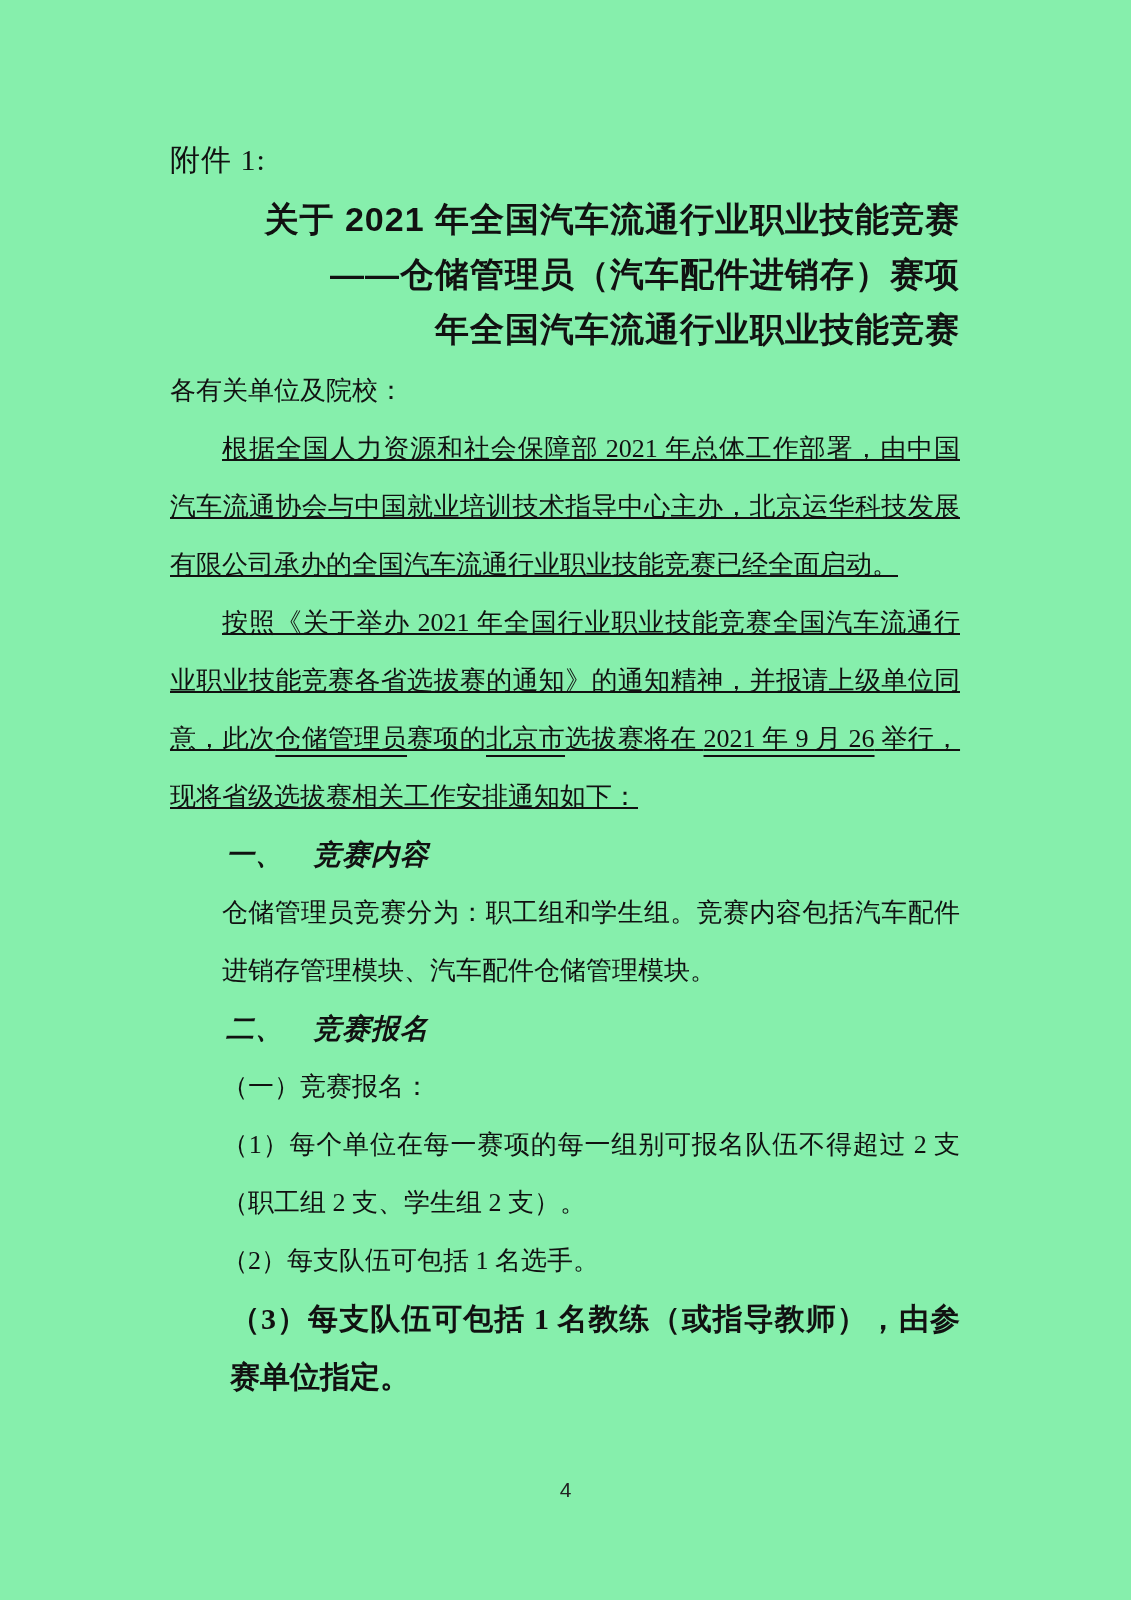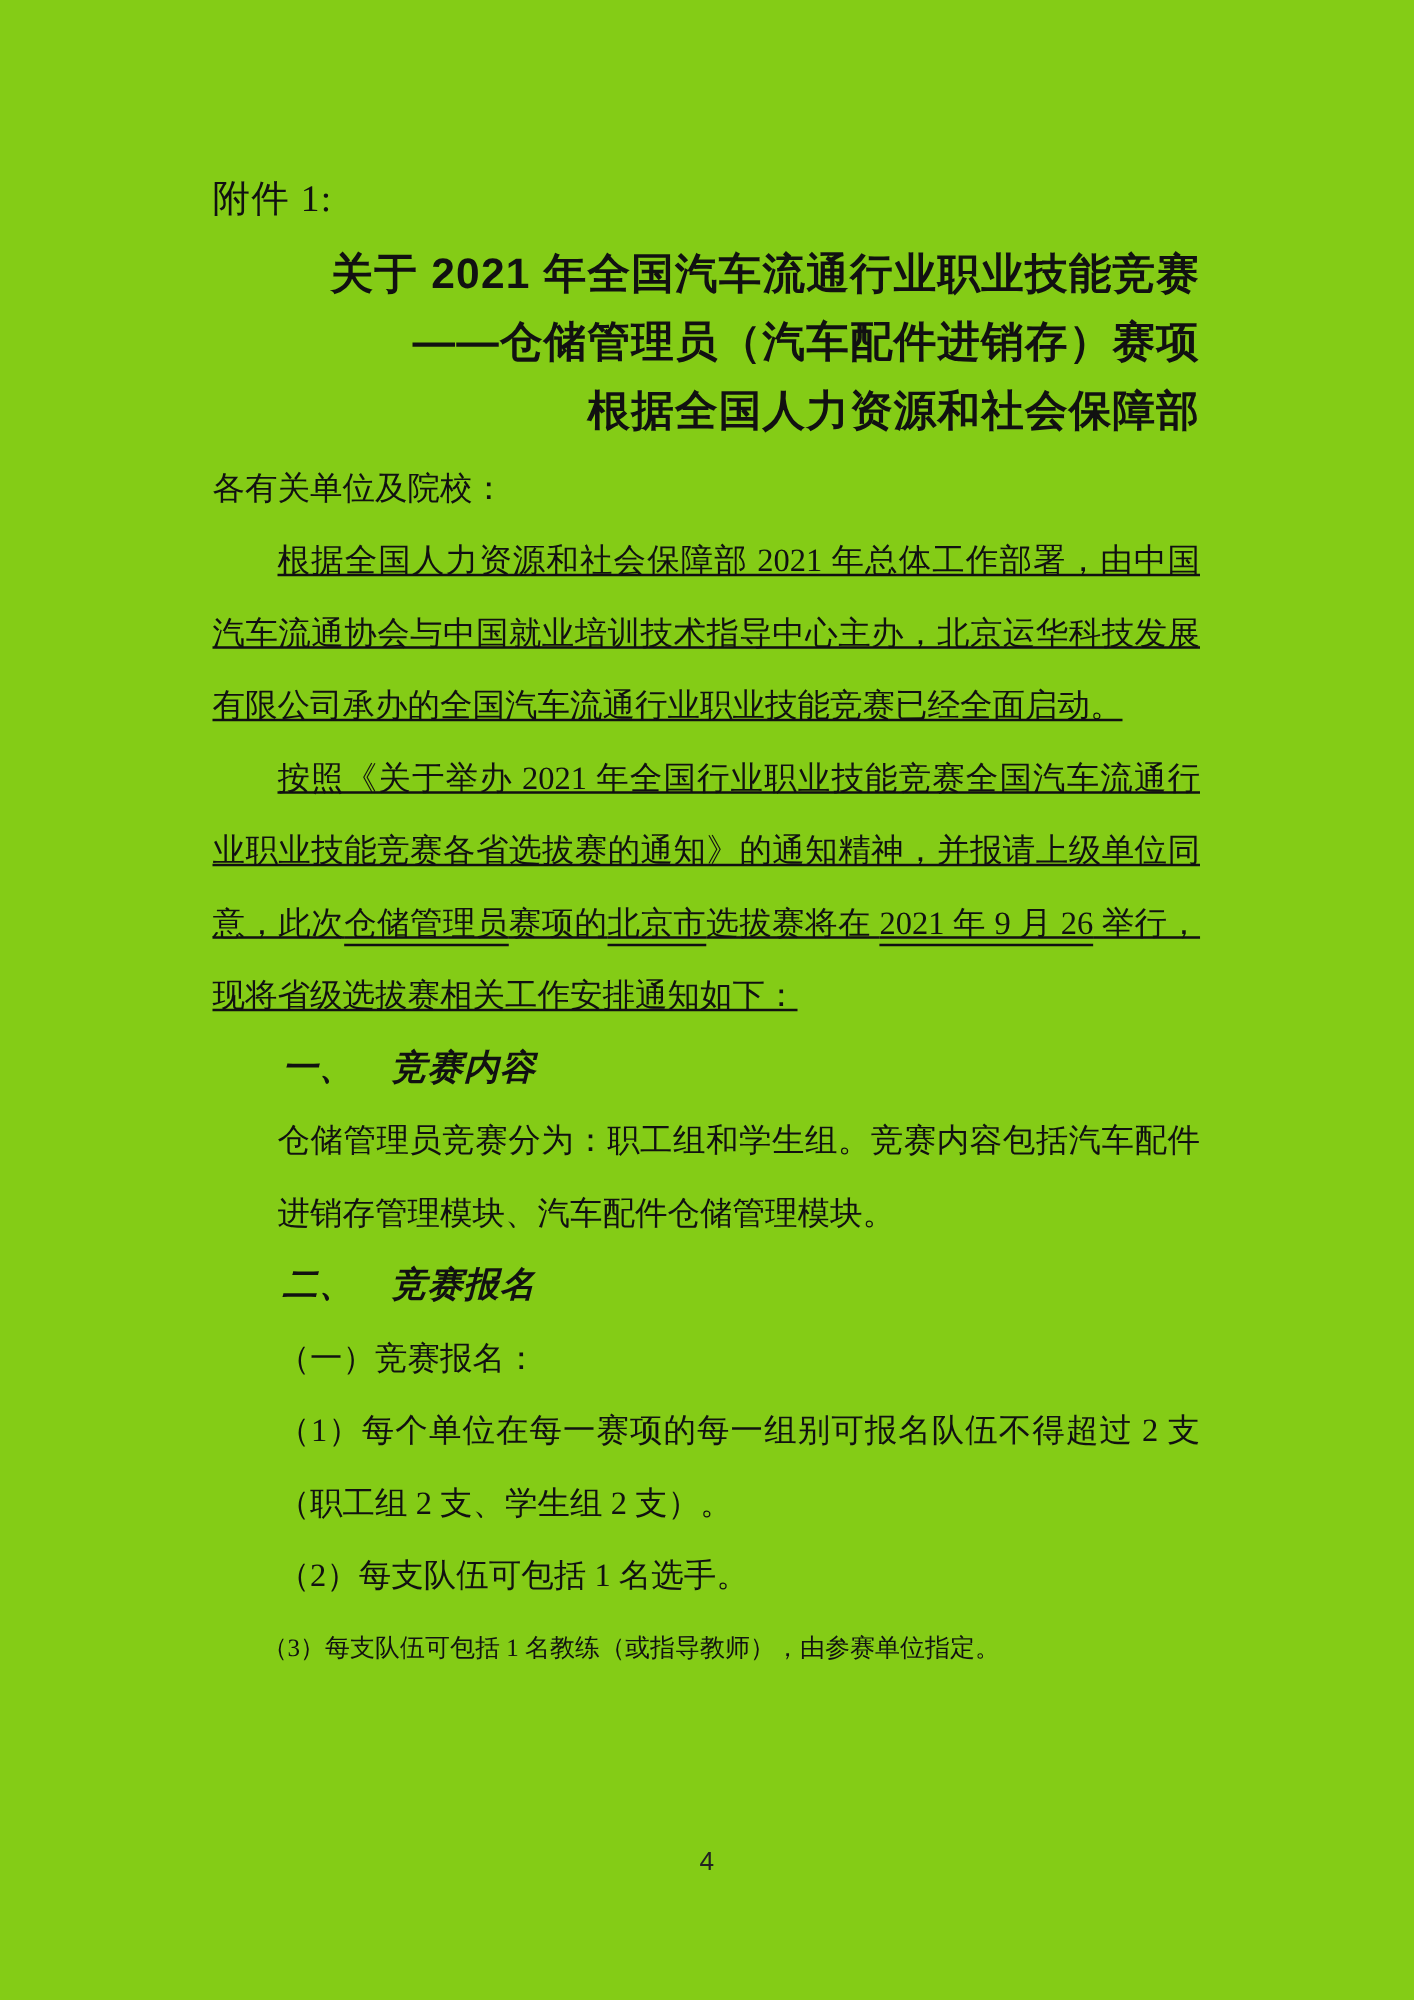--- a/index.html
+++ b/index.html
@@ -5,21 +5,21 @@
   html, body {
     margin: 0;
     padding: 0;
     background: #ffffff;
   }
   .page {
     position: relative;
     width: 1131px;
     height: 1600px;
     margin: 0 auto;
-    background: #84cc16;
+    background: #86efac;
     box-sizing: border-box;
     padding: 140px 171px 16px 170px;
     color: #111111;
     font-family: "Liberation Serif", serif;
     overflow: hidden;
   }
   .attachment {
     font-size: 30px;
     line-height: 40px;
     letter-spacing: 1px;
@@ -56,21 +56,22 @@
     margin: 0;
     padding-left: 2em;
     font-size: 28px;
     font-weight: bold;
     line-height: 58px;
     text-align: left;
     letter-spacing: 1px;
     font-style: italic;
   }
   .small-item {
-    font-size: 20px;
+    font-size: 30px;
+    font-weight: bold;
   }
   .underline {
     text-decoration: underline;
     text-underline-offset: 8px;
     text-decoration-thickness: 1.5px;
   }
   .page-number {
     position: absolute;
     top: 1478px;
     left: 0;
@@ -84,21 +85,21 @@
 </head>
 <body>
 
 <div class="page">
 
   <div class="attachment">附件 1:</div>
 
   <div class="doc-title">
     <div>关于 2021 年全国汽车流通行业职业技能竞赛</div>
     <div>——仓储管理员（汽车配件进销存）赛项</div>
-    <div>根据全国人力资源和社会保障部</div>
+    <div>年全国汽车流通行业职业技能竞赛</div>
   </div>
 
   <div class="doc-body">
 
     <p class="salutation">各有关单位及院校：</p>
 
     <p class="indent-first">根据全国人力资源和社会保障部 2021 年总体工作部署，由中国汽车流通协会与中国就业培训技术指导中心主办，北京运华科技发展有限公司承办的全国汽车流通行业职业技能竞赛已经全面启动。</p>
 
     <p class="indent-first"><span>按照《关于举办 2021 年全国行业职业技能竞赛全国汽车流通行业职业技能竞赛各省选拔赛的通知》的通知精神，并报请上级单位同意，此次</span><span class="underline">仓储管理员</span><span>赛项的</span><span class="underline">北京市</span><span>选拔赛将在 </span><span class="underline">2021 年 9 月 26</span><span> 举行，现将省级选拔赛相关工作安排通知如下：</span></p>
 

